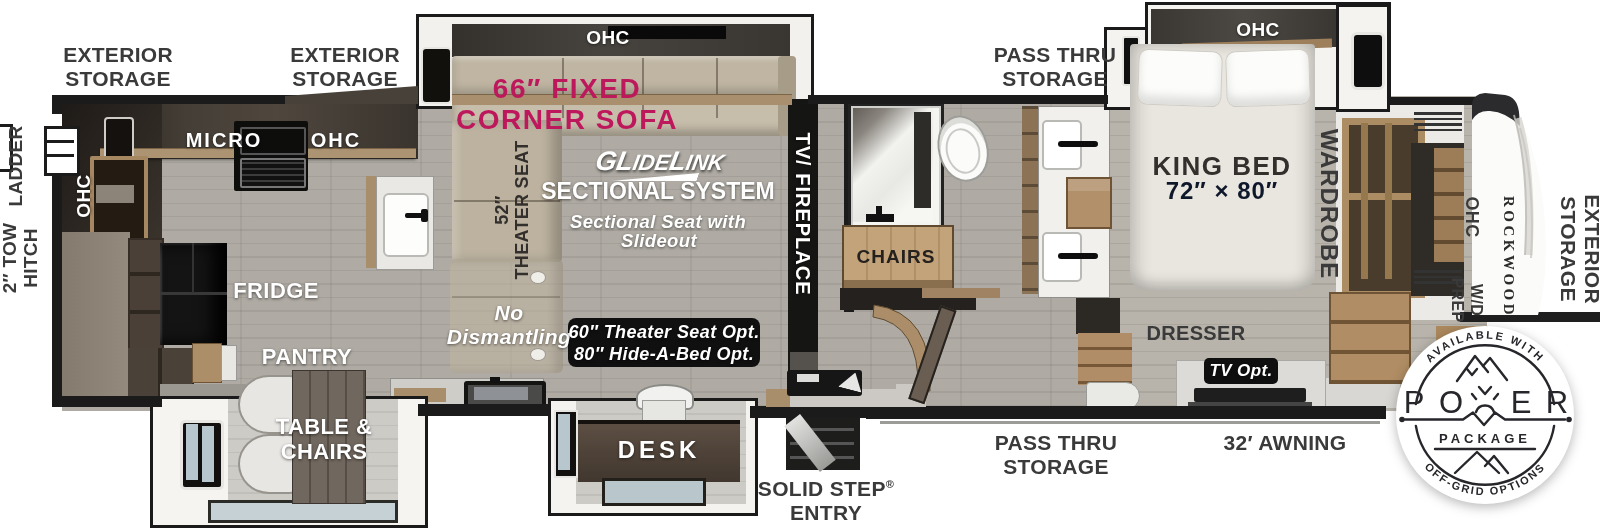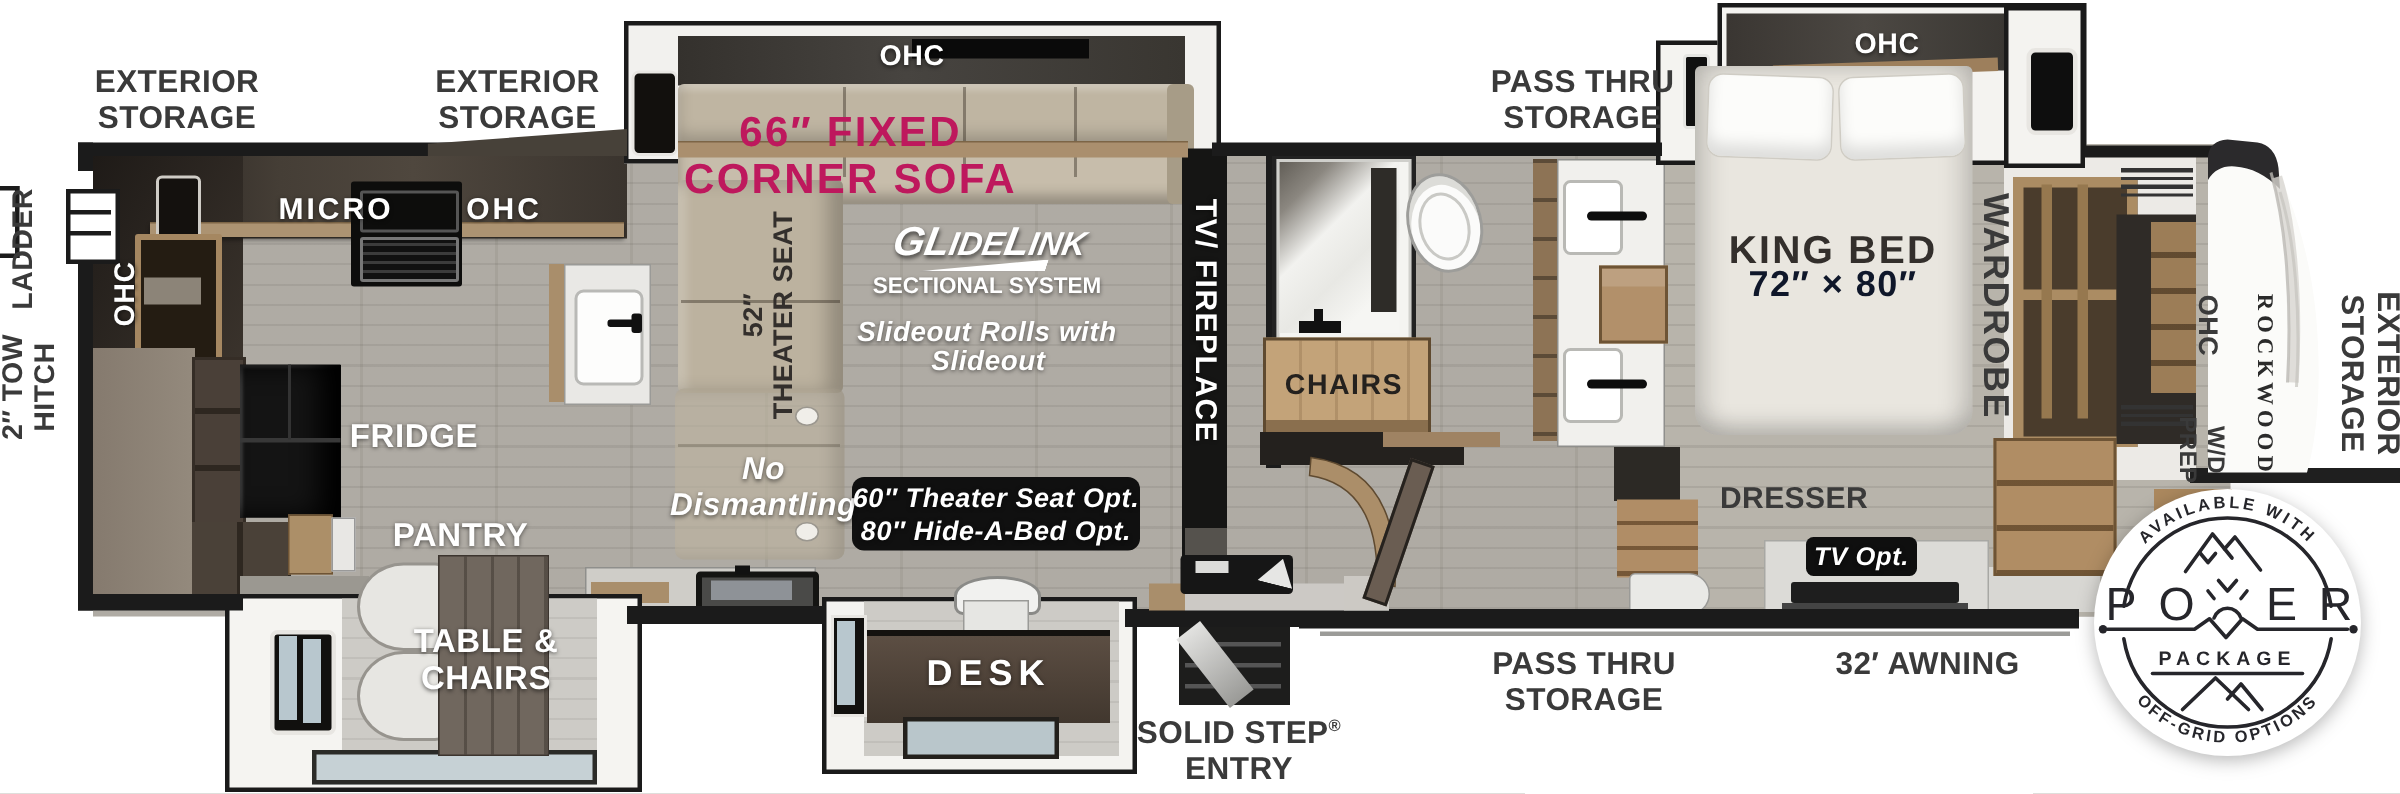--- a/index.html
+++ b/index.html
@@ -236,22 +236,22 @@
 <div class="wb" style="left:1258px;top:30px;font-size:19px">OHC</div>
 <div class="wb" style="left:276px;top:291px;font-size:22px">FRIDGE</div>
 <div class="wb" style="left:307px;top:357px;font-size:22px">PANTRY</div>
 <div class="wb" style="left:324px;top:440px;font-size:22px;z-index:30">TABLE &amp;<br>CHAIRS</div>
 <div class="wb rv" style="left:84px;top:196px;font-size:19px">OHC</div>
 <div class="wb rw" style="left:803px;top:214px;font-size:20px;letter-spacing:1px">TV/ FIREPLACE</div>
 <div class="wb" style="left:659px;top:450px;font-size:24px;letter-spacing:4px;z-index:30">DESK</div>
 
 <div class="wb it" style="left:660px;top:161px;font-size:27px;letter-spacing:0px;transform:translate(-50%,-50%) skewX(-10deg);text-shadow:1px 2px 3px rgba(0,0,0,.6)">GL<span style="font-size:22px">IDE</span>L<span style="font-size:22px">INK</span></div>
 <div class="a" style="left:612px;top:173px;width:86px;height:8px;background:#fff;clip-path:polygon(0 100%,100% 0,100% 100%);z-index:30;transform:skewX(-18deg);box-shadow:1px 2px 3px rgba(0,0,0,.4)"></div>
-<div class="wb" style="left:658px;top:192px;font-size:15px;letter-spacing:0px">SECTIONAL SYSTEM</div>
-<div class="wb it" style="left:658px;top:222px;font-size:18.5px">Slideout Rolls with</div>
+<div class="wb" style="left:658px;top:192px;font-size:23px;letter-spacing:0px">SECTIONAL SYSTEM</div>
+<div class="wb it" style="left:658px;top:222px;font-size:18.5px">Sectional Seat with</div>
 <div class="wb it" style="left:659px;top:241px;font-size:18.5px">Slideout</div>
 
 <div class="a" style="left:568px;top:318px;width:192px;height:49px;background:#101010;border-radius:8px;z-index:9"></div>
 <div class="wb it" style="left:664px;top:332px;font-size:18px;z-index:30">60″ Theater Seat Opt.</div>
 <div class="wb it" style="left:664px;top:354px;font-size:18px;z-index:30">80″ Hide-A-Bed Opt.</div>
 
 <div class="a" style="left:1204px;top:358px;width:74px;height:26px;background:#0f0f0f;border-radius:5px;z-index:9"></div>
 <div class="wb it" style="left:1241px;top:371px;font-size:17px;z-index:30">TV Opt.</div>
 
 <svg class="a" style="left:1393px;top:323px;z-index:40;filter:drop-shadow(0 3px 6px rgba(0,0,0,.28))" width="186" height="186" viewBox="0 0 186 186">

